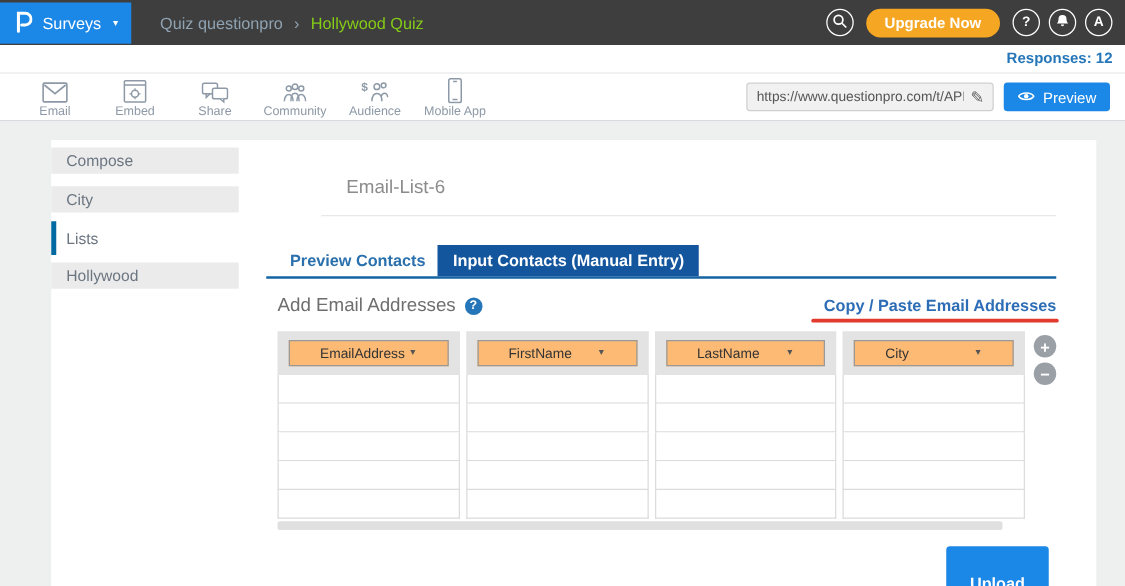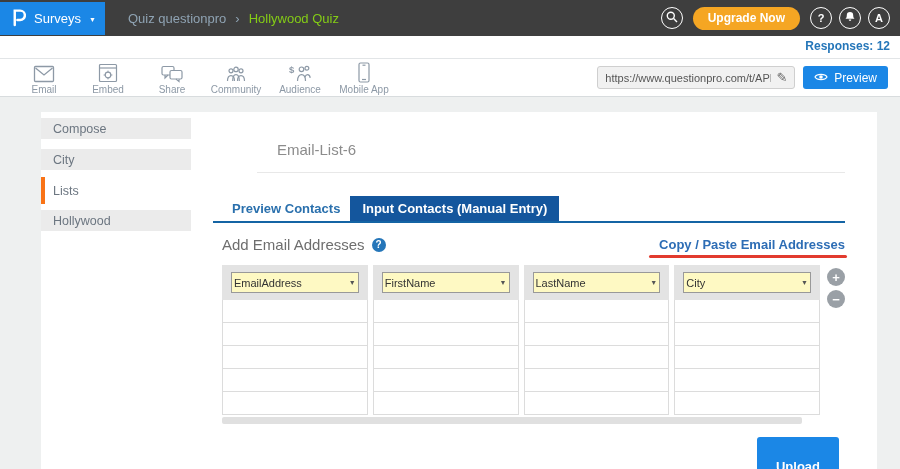--- a/index.html
+++ b/index.html
@@ -39,41 +39,41 @@
     display:flex; align-items:center; padding:0 7px; font-size:11px; color:#555; cursor:text; }
   .url-text { flex:1; overflow:hidden; white-space:nowrap; }
   .pencil { font-size:13px; color:#666; margin-left:5px; cursor:pointer; }
   .preview-btn { height:23px; background:#1b87e6; color:#fff; border:none; border-radius:3px;
     font-size:12px; padding:0 11px; display:flex; align-items:center; gap:6px; cursor:pointer; font-family:inherit; }
   
   .card { position:absolute; left:41px; top:112px; width:836px; bottom:0; background:#fff; display:flex; }
   .sidebar { width:150px; flex-shrink:0; padding-top:6px; }
   .side-item { height:21px; margin-bottom:10px; background:#ebebeb; display:flex; align-items:center;
     padding-left:12px; font-size:12.5px; color:#6c7681; cursor:pointer; }
-  .side-item.active { background:#fff; border-left:4px solid #f97316; padding-left:8px; height:27px; margin-top:-3px; margin-bottom:6px; }
+  .side-item.active { background:#fff; border-left:4px solid #0369a1; padding-left:8px; height:27px; margin-top:-3px; margin-bottom:6px; }
   
   .main { flex:1; padding:0 32px 0 22px; }
   .list-title { margin:29px 0 0 64px; font-size:15px; color:#8c8c8c; }
   .title-divider { height:1px; background:#e8e8e8; margin:14px 0 0 44px; }
   .tabbar { margin-top:23px; border-bottom:2px solid #1464a4; display:flex; align-items:flex-end; padding-left:9px; }
   .tab { font-size:13px; font-weight:bold; color:#2a70ad; padding:5px 10px; cursor:pointer; }
   .tab.active { background:#14569d; color:#fff; padding:5px 12px; }
   .section-row { margin-top:13px; display:flex; align-items:center; justify-content:space-between; padding-left:9px; }
   .section-title { font-size:15px; color:#6e6e6e; display:flex; gap:7px; align-items:center; }
   .help-badge { width:14px; height:14px; border-radius:50%; background:#2576b9; color:#fff; font-size:10px;
     font-weight:bold; display:flex; align-items:center; justify-content:center; cursor:pointer; }
   .copy-link { font-size:13px; font-weight:bold; color:#2d6db5; position:relative; cursor:pointer; white-space:nowrap; }
   .red-underline { position:absolute; left:-10px; right:-2px; bottom:-6px; height:3px; background:#e23b2e; border-radius:2px; }
   
   .table-wrap { margin-top:12px; padding-left:9px; display:flex; gap:7px; }
   .table { flex:1; }
   .thead { display:grid; grid-template-columns:repeat(4,1fr); gap:5px; }
   .th { background:#e3e3e3; padding:7px 9px; }
-  .select { width:100%; height:21px; background:#fef9c3; border:1px solid #999; font-size:11px; color:#333;
-    display:flex; align-items:center; justify-content:space-between; padding:0 2px; cursor:pointer; }
+  .select { width:100%; height:21px; background:#fdba74; border:1px solid #999; font-size:11px; color:#333;
+    display:flex; align-items:center; justify-content:space-between; padding:0 24px; cursor:pointer; }
   .select .caret-sm { font-size:7px; color:#555; }
   .tr { display:grid; grid-template-columns:repeat(4,1fr); gap:5px; }
   .tr input { width:100%; height:23px; border:1px solid #dcdcdc; border-top:none; background:#fff;
     outline:none; padding:0 6px; font:inherit; font-size:12px; color:#333; }
   .hscroll { height:7px; background:#e0e0e0; margin-top:2px; width:97%; border-radius:2px; }
   .row-controls { display:flex; flex-direction:column; gap:4px; padding-top:3px; width:18px; flex-shrink:0; }
   .ctrl { width:18px; height:18px; border-radius:50%; background:#9aa0a6; color:#fff; font-size:13px;
     font-weight:bold; display:flex; align-items:center; justify-content:center; border:none; cursor:pointer; line-height:1; padding:0; }
   .upload-row { display:flex; justify-content:flex-end; margin-top:13px; padding-right:6px; }
   .upload-btn { background:#1b87e6; color:#fff; border:none; border-radius:3px; font-size:13px;

